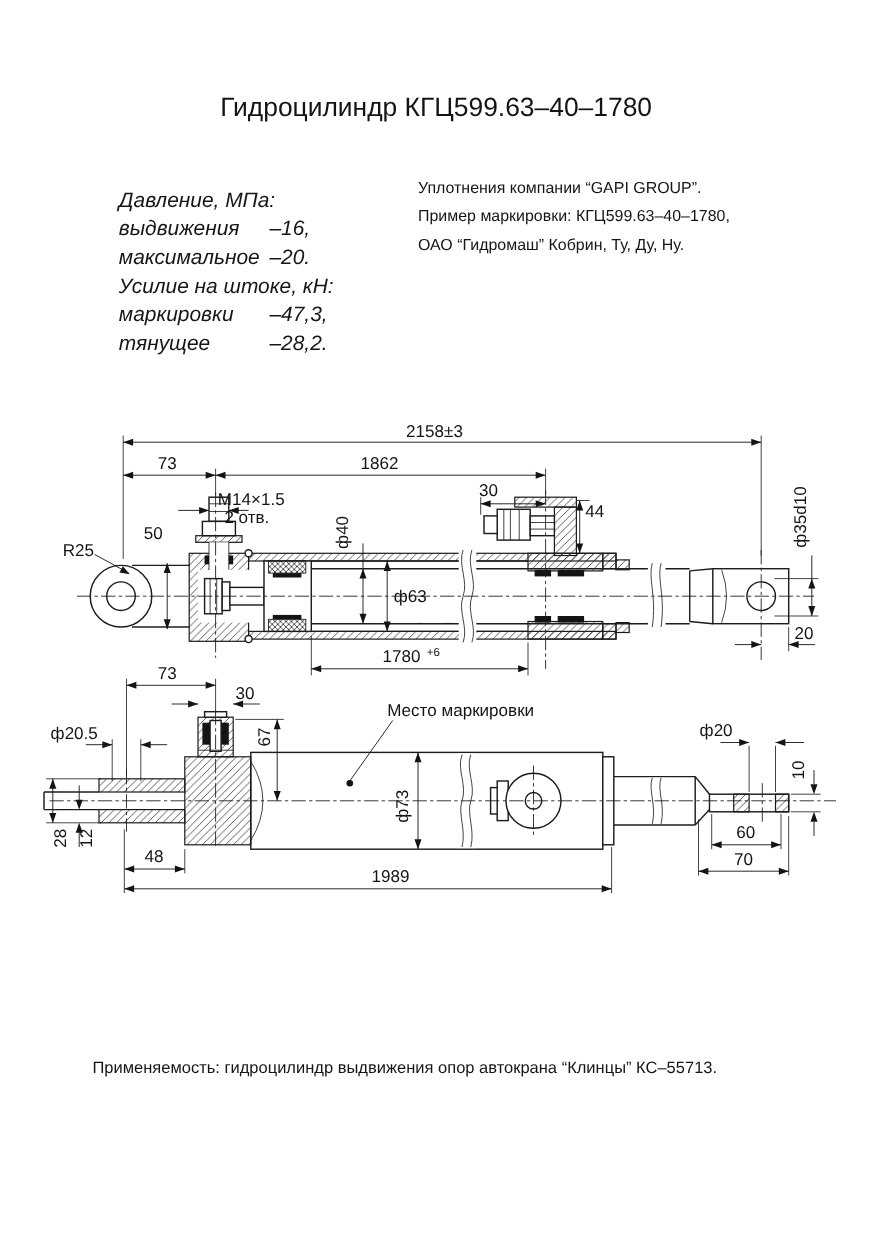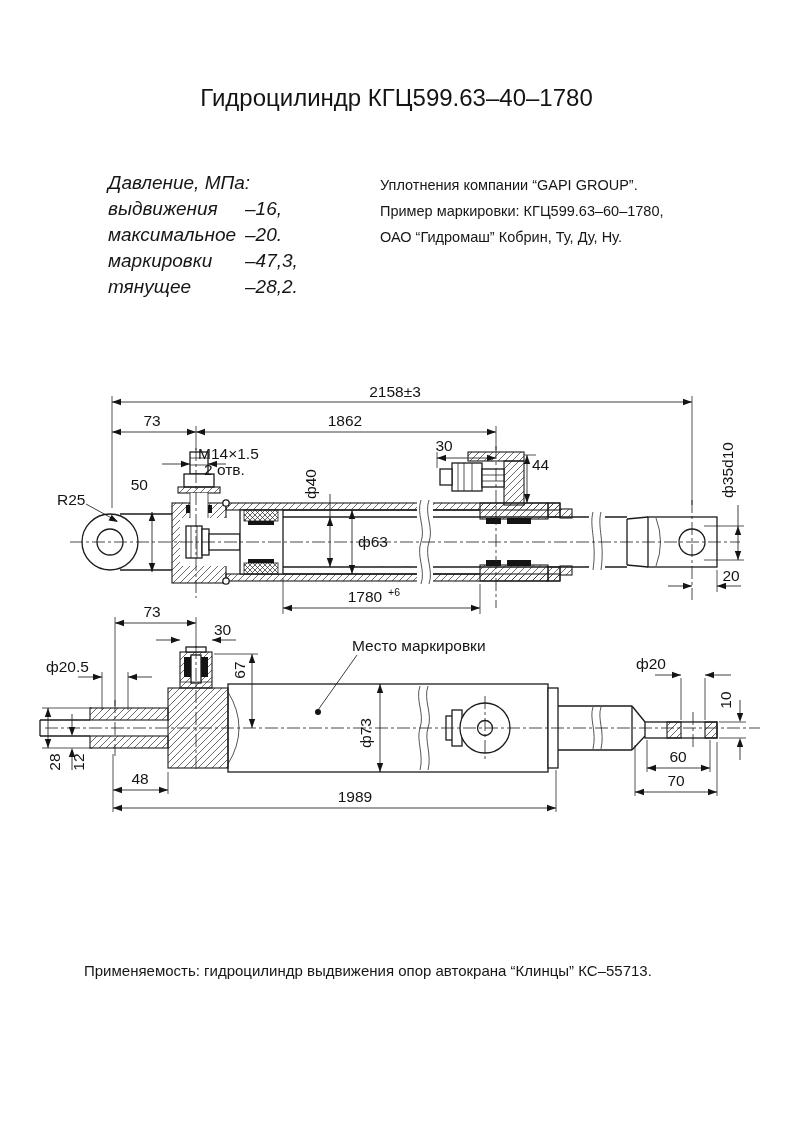--- a/index.html
+++ b/index.html
@@ -2,21 +2,21 @@
 <html><head>
 <meta charset="utf-8">
 <style>
   html,body{margin:0;padding:0;background:#888;}
   .page{position:relative;width:793px;height:1123px;background:#ffffff;margin:0 auto;overflow:hidden;
         font-family:"Liberation Sans",sans-serif;color:#161616;}
   .title{position:absolute;left:0;top:84px;width:100%;text-align:center;font-size:24px;letter-spacing:0;color:#141414;}
   .specs{position:absolute;left:108px;top:172px;width:260px;font-size:19px;font-style:italic;}
   .spec-row{position:relative;height:26px;}
   .spec-row .val{position:absolute;left:137px;top:0;}
-  .notes{position:absolute;left:380px;top:172px;width:330px;font-size:14.5px;line-height:26px;}
+  .notes{position:absolute;left:380px;top:158px;width:330px;font-size:14.5px;line-height:26px;}
   .footer{position:absolute;left:84px;top:962px;font-size:15px;text-align:center;}
   svg{position:absolute;left:0;top:0;}
   .ln{stroke:#1c1c1c;stroke-width:1.3;fill:none;}
   .tn{stroke:#1c1c1c;stroke-width:.75;fill:none;}
   .dim{stroke:#1c1c1c;stroke-width:.85;fill:none;}
   .axis{stroke:#1c1c1c;stroke-width:.8;fill:none;stroke-dasharray:13 3 3 3;}
   .hat{fill:url(#h);stroke:#1c1c1c;stroke-width:1.1;}
   .xh{fill:url(#x);stroke:#1c1c1c;stroke-width:.8;}
   .wh{fill:#fff;stroke:#1c1c1c;stroke-width:1.3;}
   .whn{fill:#fff;stroke:none;}
@@ -31,27 +31,28 @@
 <body>
 
 <div class="page">
 
   <div class="title">Гидроцилиндр КГЦ599.63–40–1780</div>
 
   <div class="specs">
     <div class="spec-row"><span>Давление, МПа:</span><span class="val"></span></div>
     <div class="spec-row"><span>выдвижения</span><span class="val">–16,</span></div>
     <div class="spec-row"><span>максимальное</span><span class="val">–20.</span></div>
+    <div class="spec-row"><span>Усилие на штоке, кН:</span><span class="val"></span></div>
     <div class="spec-row"><span>маркировки</span><span class="val">–47,3,</span></div>
     <div class="spec-row"><span>тянущее</span><span class="val">–28,2.</span></div>
   </div>
 
   <div class="notes">
     <div>Уплотнения компании “GAPI GROUP”.</div>
-    <div>Пример маркировки: КГЦ599.63–60–1780,</div>
+    <div>Пример маркировки: КГЦ599.63–40–1780,</div>
     <div>ОАО “Гидромаш” Кобрин, Ту, Ду, Ну.</div>
   </div>
 
   <svg width="793" height="1123" viewBox="0 0 793 1123">
     <defs>
       <pattern id="h" width="7" height="7" patternUnits="userSpaceOnUse">
           <path d="M0,7 L7,0" stroke="#2b2b2b" stroke-width=".7"></path>
         </pattern>
       <pattern id="x" width="5" height="5" patternUnits="userSpaceOnUse">
           <path d="M0,5 L5,0 M0,0 L5,5" stroke="#222" stroke-width=".7"></path>

